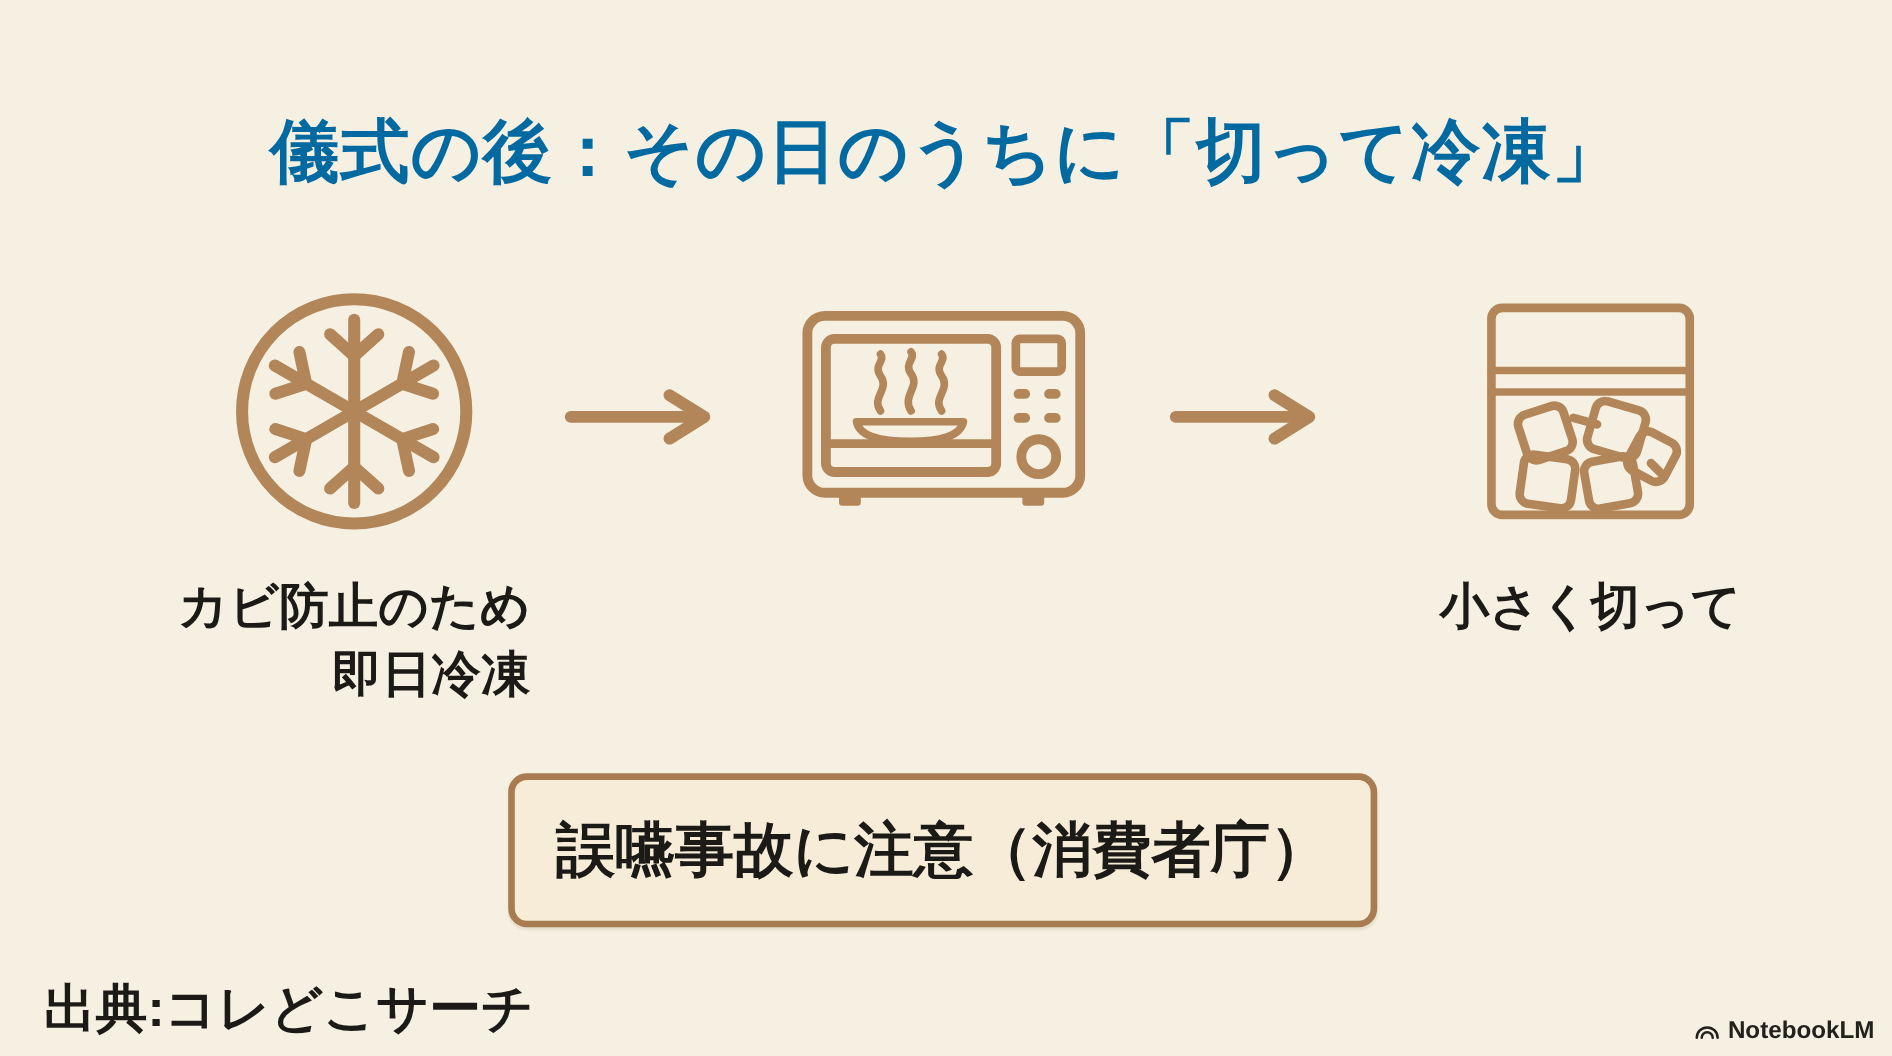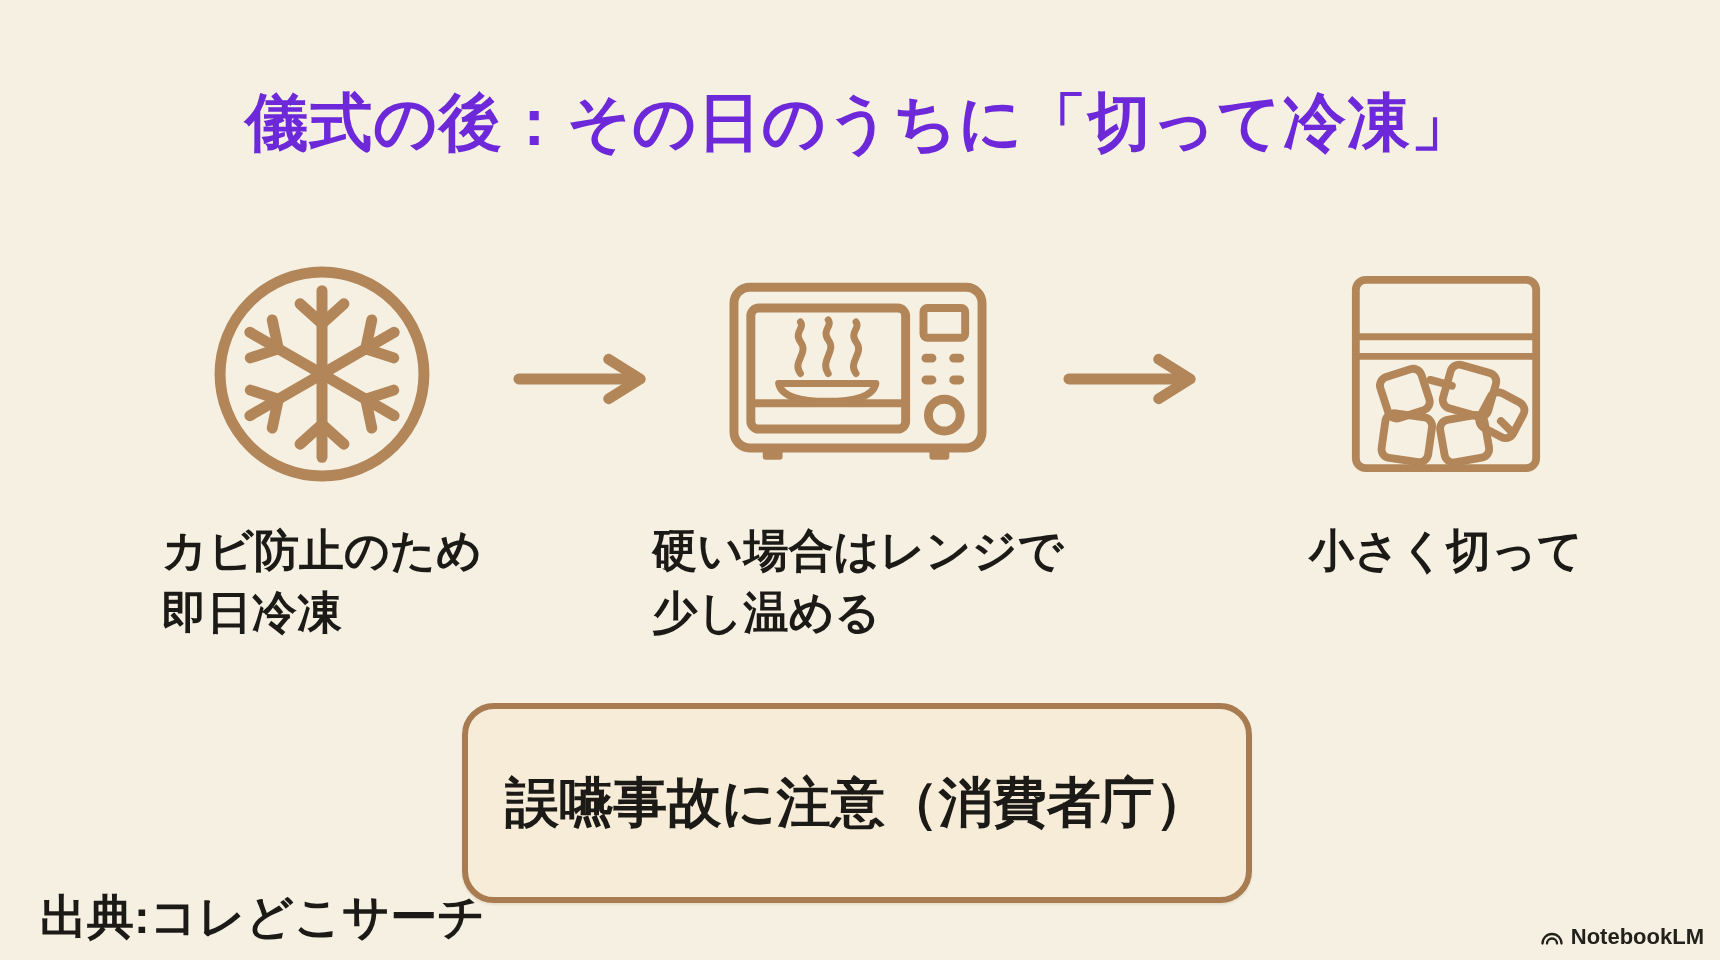--- a/index.html
+++ b/index.html
@@ -6,66 +6,66 @@
   html, body { width: 1720px; height: 960px; }
   body {
     position: relative;
     background: #f5f0e2;
     overflow: hidden;
     font-family: "Liberation Sans", "DejaVu Sans", sans-serif;
     color: #1c1a16;
   }
   .title {
     position: absolute;
-    top: 80px; left: 0; width: 100%;
+    top: 95px; left: 0; width: 100%;
     text-align: center;
     font-size: 63px;
     font-weight: 700;
     letter-spacing: 1px;
-    color: #6d28d9;
+    color: #0369a1;
   }
   .step-col {
     position: absolute;
     top: 252px;
     width: 460px;
     display: flex;
     flex-direction: column;
     align-items: center;
   }
   .col-1 { left: 92px; }
   .col-2 { left: 628px; }
   .col-3 { left: 1216px; }
   .icon-box {
     height: 244px;
     display: flex;
     align-items: center;
     justify-content: center;
   }
   .caption {
     margin-top: 24px;
-    text-align: left;
+    text-align: right;
     font-size: 45px;
     line-height: 62px;
     font-weight: 700;
     white-space: nowrap;
   }
   .arrow {
     position: absolute;
     top: 352px;
     width: 148px; height: 54px;
   }
   .arrow-1 { left: 510px; }
   .arrow-2 { left: 1060px; }
   .warning-box {
     position: absolute;
     left: 462px; top: 703px;
-    width: 790px; height: 200px;
+    width: 790px; height: 140px;
     background: #f6ecd8;
     border: 6px solid #a87c50;
-    border-radius: 32px;
+    border-radius: 17px;
     display: flex;
     align-items: center;
     justify-content: center;
     box-shadow: 0 2px 2px rgba(120,90,50,0.12);
   }
   .warning-text {
     font-size: 54px;
     font-weight: 700;
     white-space: nowrap;
   }
@@ -156,24 +156,20 @@
       <rect class="stroke" x="196" y="26" width="42" height="30" rx="4" stroke-width="8"></rect>
       <rect class="fillb" x="194" y="72" width="15" height="9" rx="4.5"></rect>
       <rect class="fillb" x="222" y="72" width="15" height="9" rx="4.5"></rect>
       <rect class="fillb" x="194" y="94" width="15" height="9" rx="4.5"></rect>
       <rect class="fillb" x="222" y="94" width="15" height="9" rx="4.5"></rect>
       <circle class="stroke" cx="217" cy="134" r="16" stroke-width="9"></circle>
       <rect class="fillb" x="34" y="167" width="20" height="12" rx="3"></rect>
       <rect class="fillb" x="202" y="167" width="20" height="12" rx="3"></rect>
     </svg>
   </div>
-  <div class="caption">
-    <div>硬い場合はレンジで</div>
-    <div>少し温める</div>
-  </div>
 </div>
 
 <svg class="arrow arrow-2" viewBox="0 0 150 54">
   <line class="stroke" x1="9" y1="27" x2="124" y2="27" stroke-width="11"></line>
   <path class="stroke" d="M100,7 L132,27 L100,47" stroke-width="11"></path>
 </svg>
 
 <div class="step-col col-3">
   <div class="icon-box">
     <svg width="196" height="201" viewBox="0 0 200 205">

